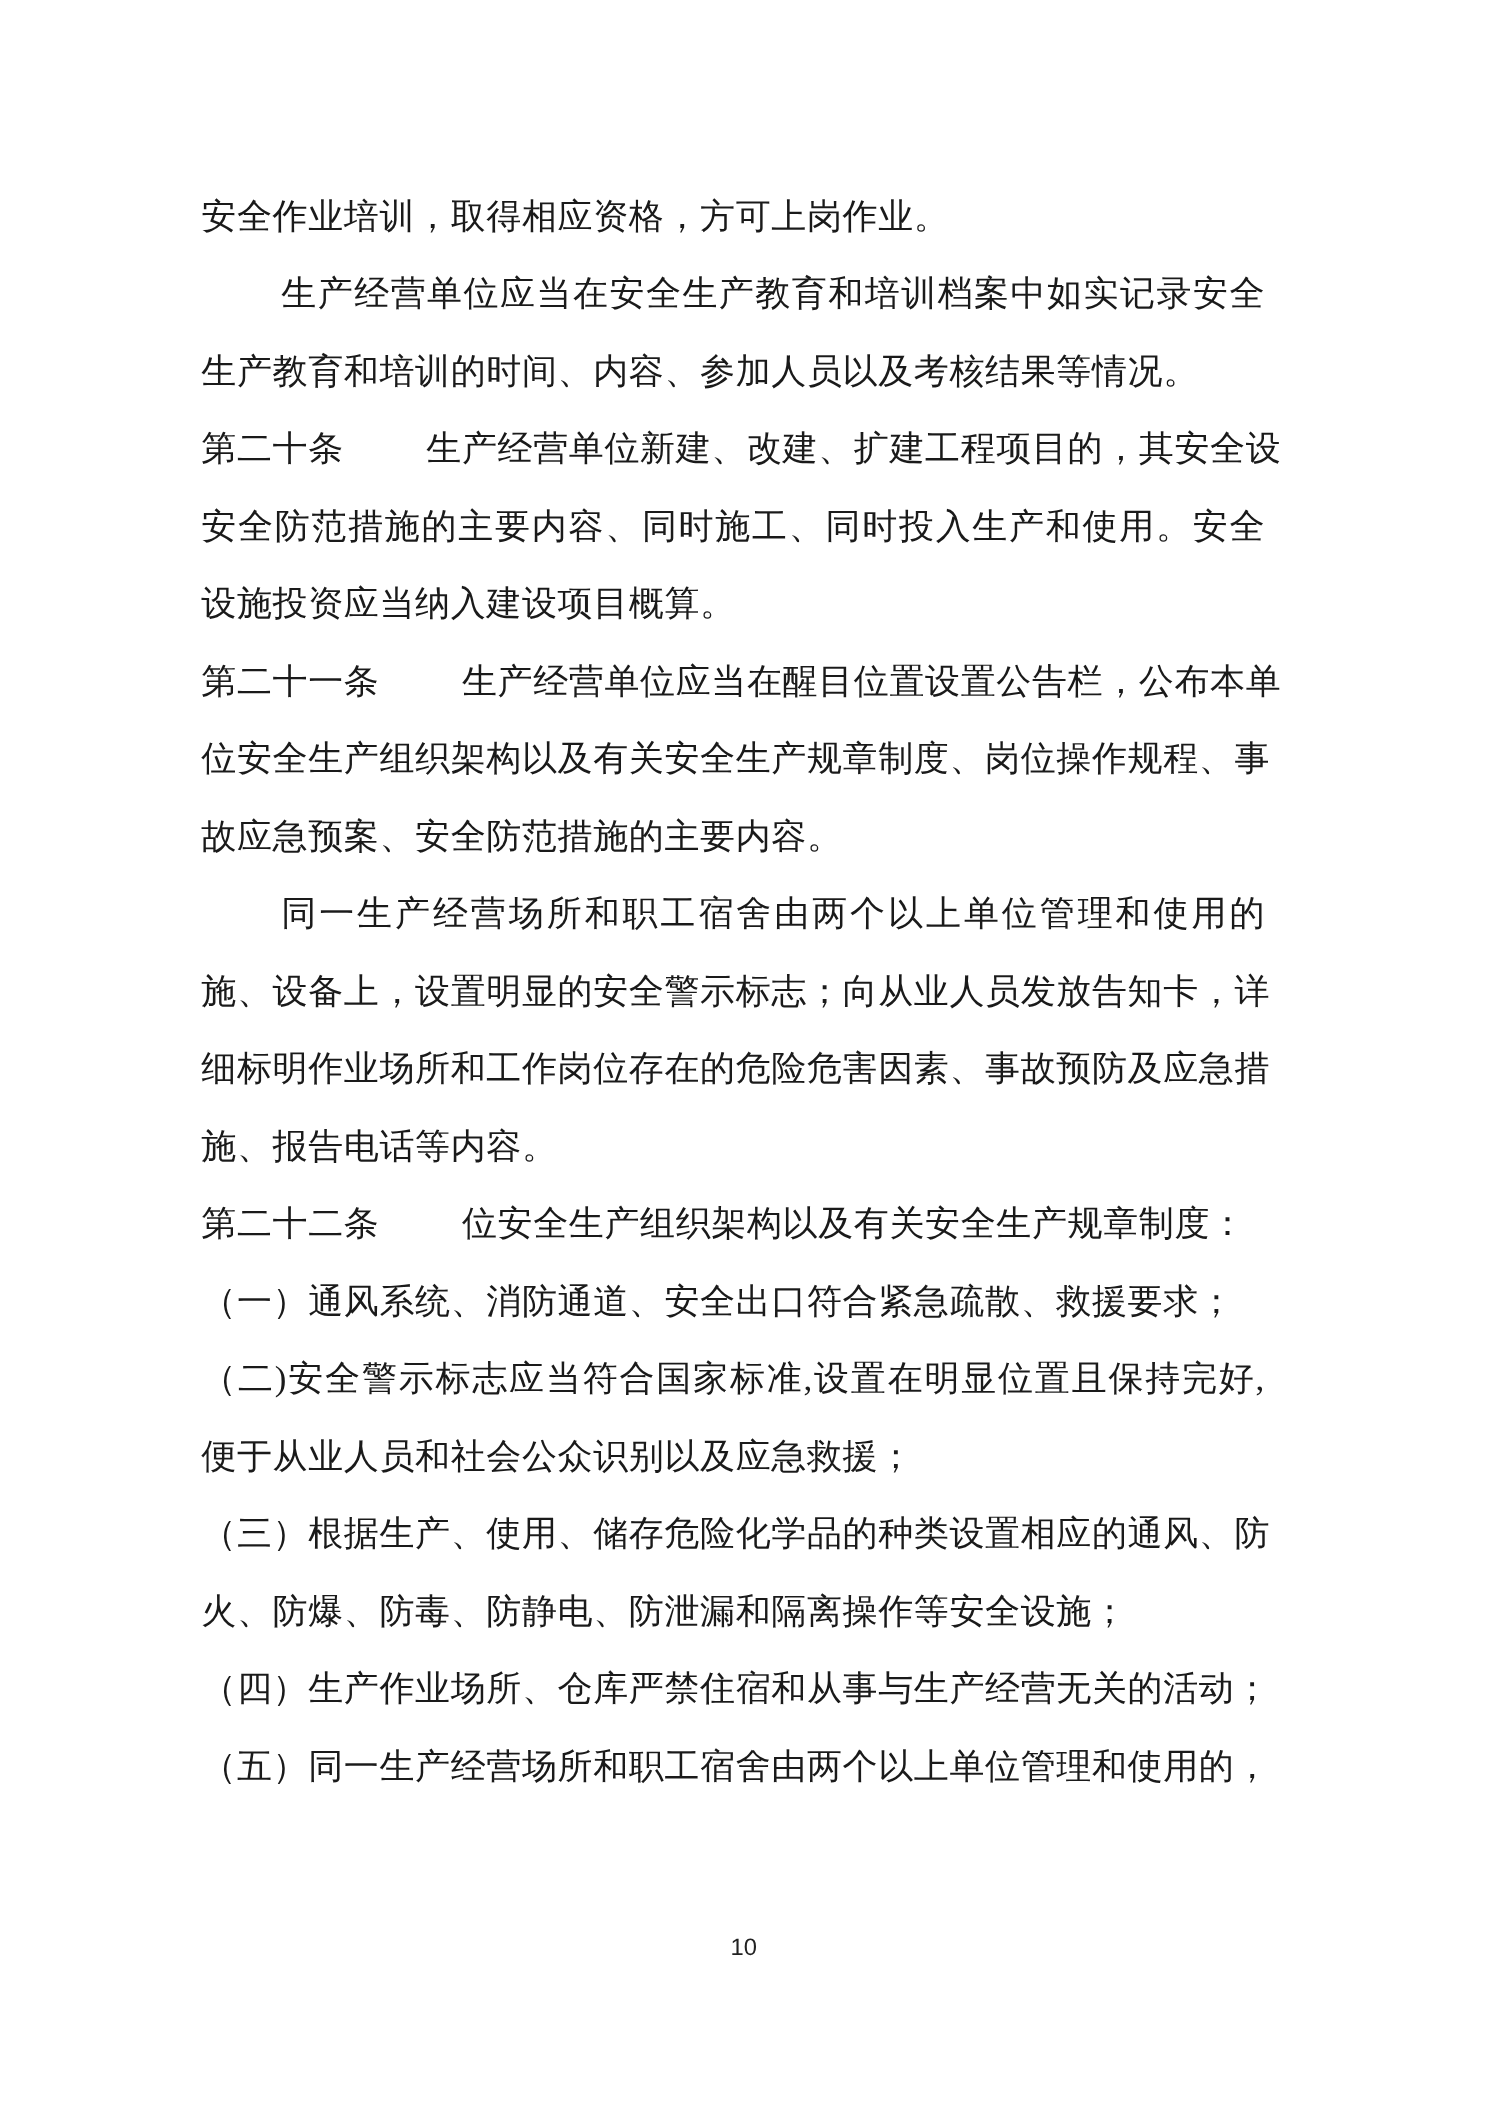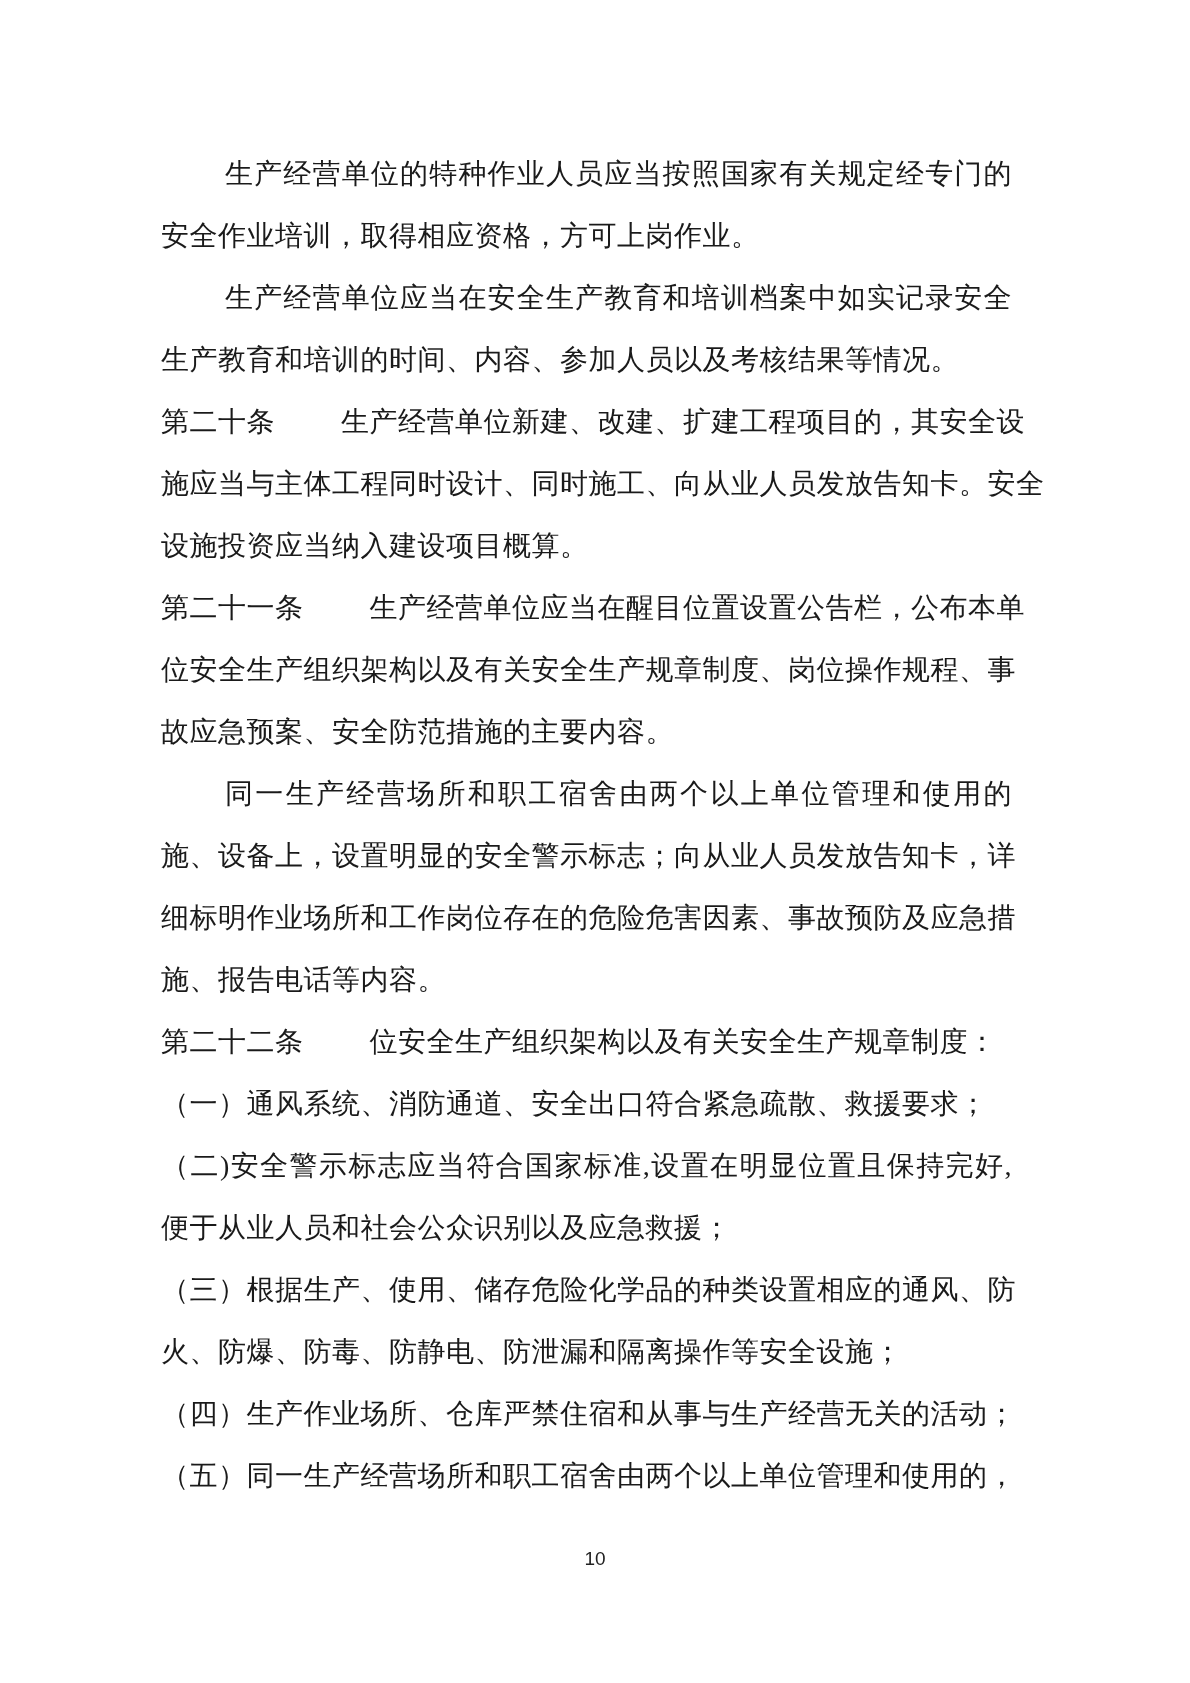--- a/index.html
+++ b/index.html
@@ -57,26 +57,25 @@
     font-family: "Liberation Sans", "DejaVu Sans", sans-serif;
     font-size: 19px;
     color: #222222;
   }
 </style>
 </head>
 <body>
 
 <div class="page">
   <div class="text-block">
-      <div class="line indent"><span>生产经营单位的特种作业人员应当按照国家有关规定经专门的</span></div>
       <div class="line no-just"><span>安全作业培训，取得相应资格，方可上岗作业。</span></div>
       <div class="line indent"><span>生产经营单位应当在安全生产教育和培训档案中如实记录安全</span></div>
       <div class="line no-just"><span>生产教育和培训的时间、内容、参加人员以及考核结果等情况。</span></div>
       <div class="line"><span class="art-num">第二十条</span><span class="gap"></span><span>生产经营单位新建、改建、扩建工程项目的，其安全设</span></div>
-      <div class="line"><span>施应当与主体工程同时设计、同时施工、向从业人员发放告知卡。安全</span></div>
+      <div class="line"><span>安全防范措施的主要内容、同时施工、同时投入生产和使用。安全</span></div>
       <div class="line no-just"><span>设施投资应当纳入建设项目概算。</span></div>
       <div class="line"><span class="art-num">第二十一条</span><span class="gap"></span><span>生产经营单位应当在醒目位置设置公告栏，公布本单</span></div>
       <div class="line"><span>位安全生产组织架构以及有关安全生产规章制度、岗位操作规程、事</span></div>
       <div class="line no-just"><span>故应急预案、安全防范措施的主要内容。</span></div>
       <div class="line indent"><span>同一生产经营场所和职工宿舍由两个以上单位管理和使用的</span></div>
       <div class="line"><span>施、设备上，设置明显的安全警示标志；向从业人员发放告知卡，详</span></div>
       <div class="line"><span>细标明作业场所和工作岗位存在的危险危害因素、事故预防及应急措</span></div>
       <div class="line no-just"><span>施、报告电话等内容。</span></div>
       <div class="line no-just"><span class="art-num">第二十二条</span><span class="gap"></span><span>位安全生产组织架构以及有关安全生产规章制度：</span></div>
       <div class="line no-just"><span>（一）通风系统、消防通道、安全出口符合紧急疏散、救援要求；</span></div>

